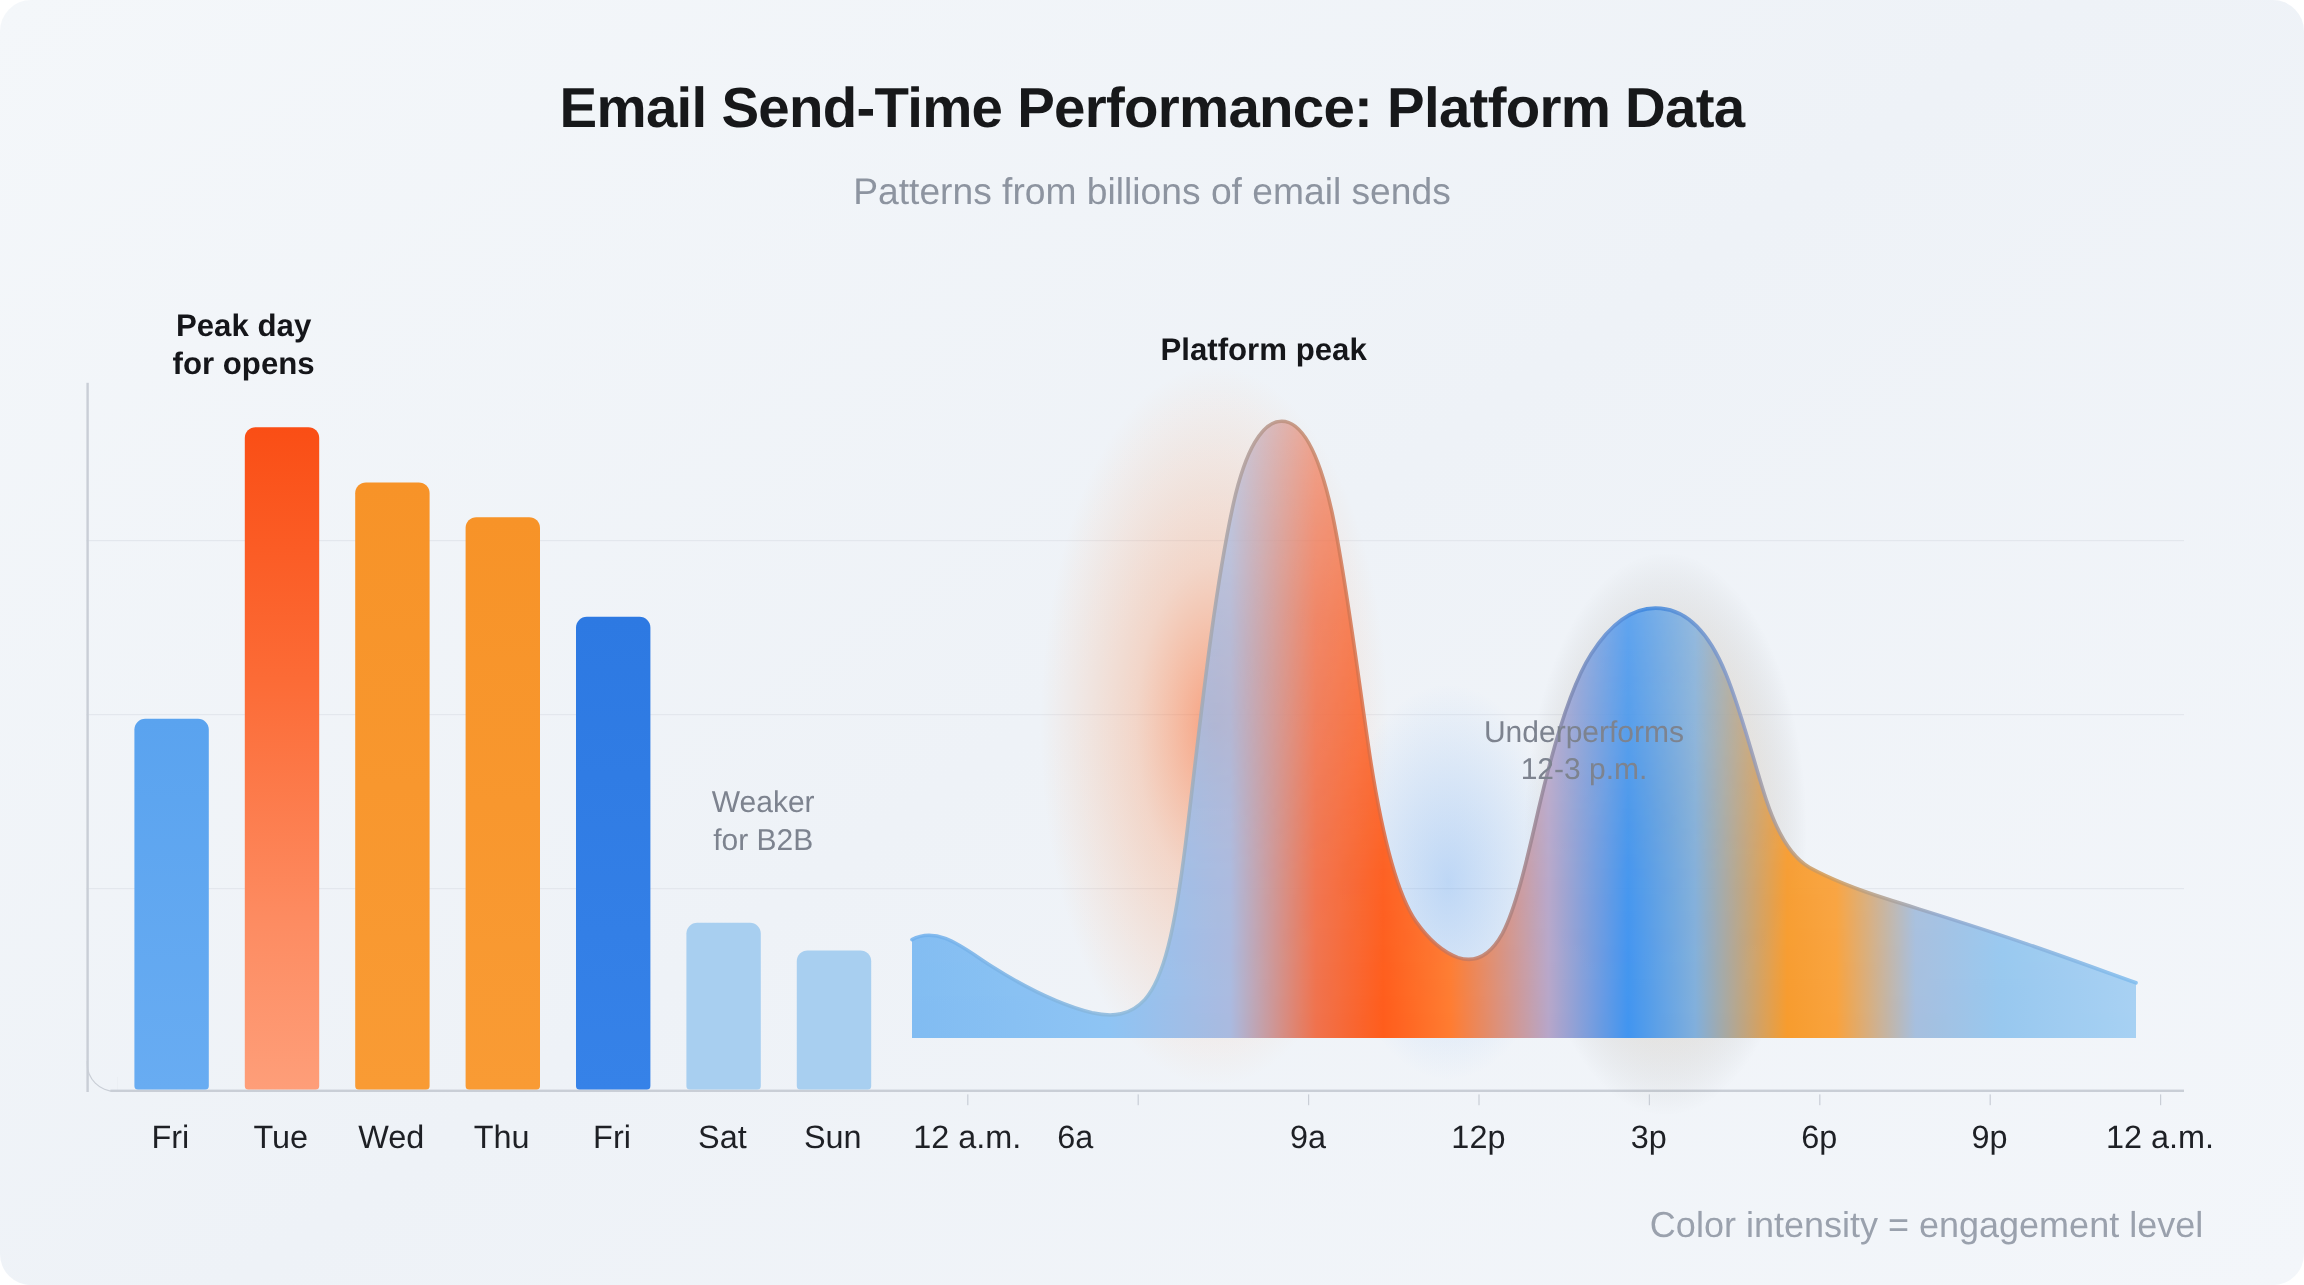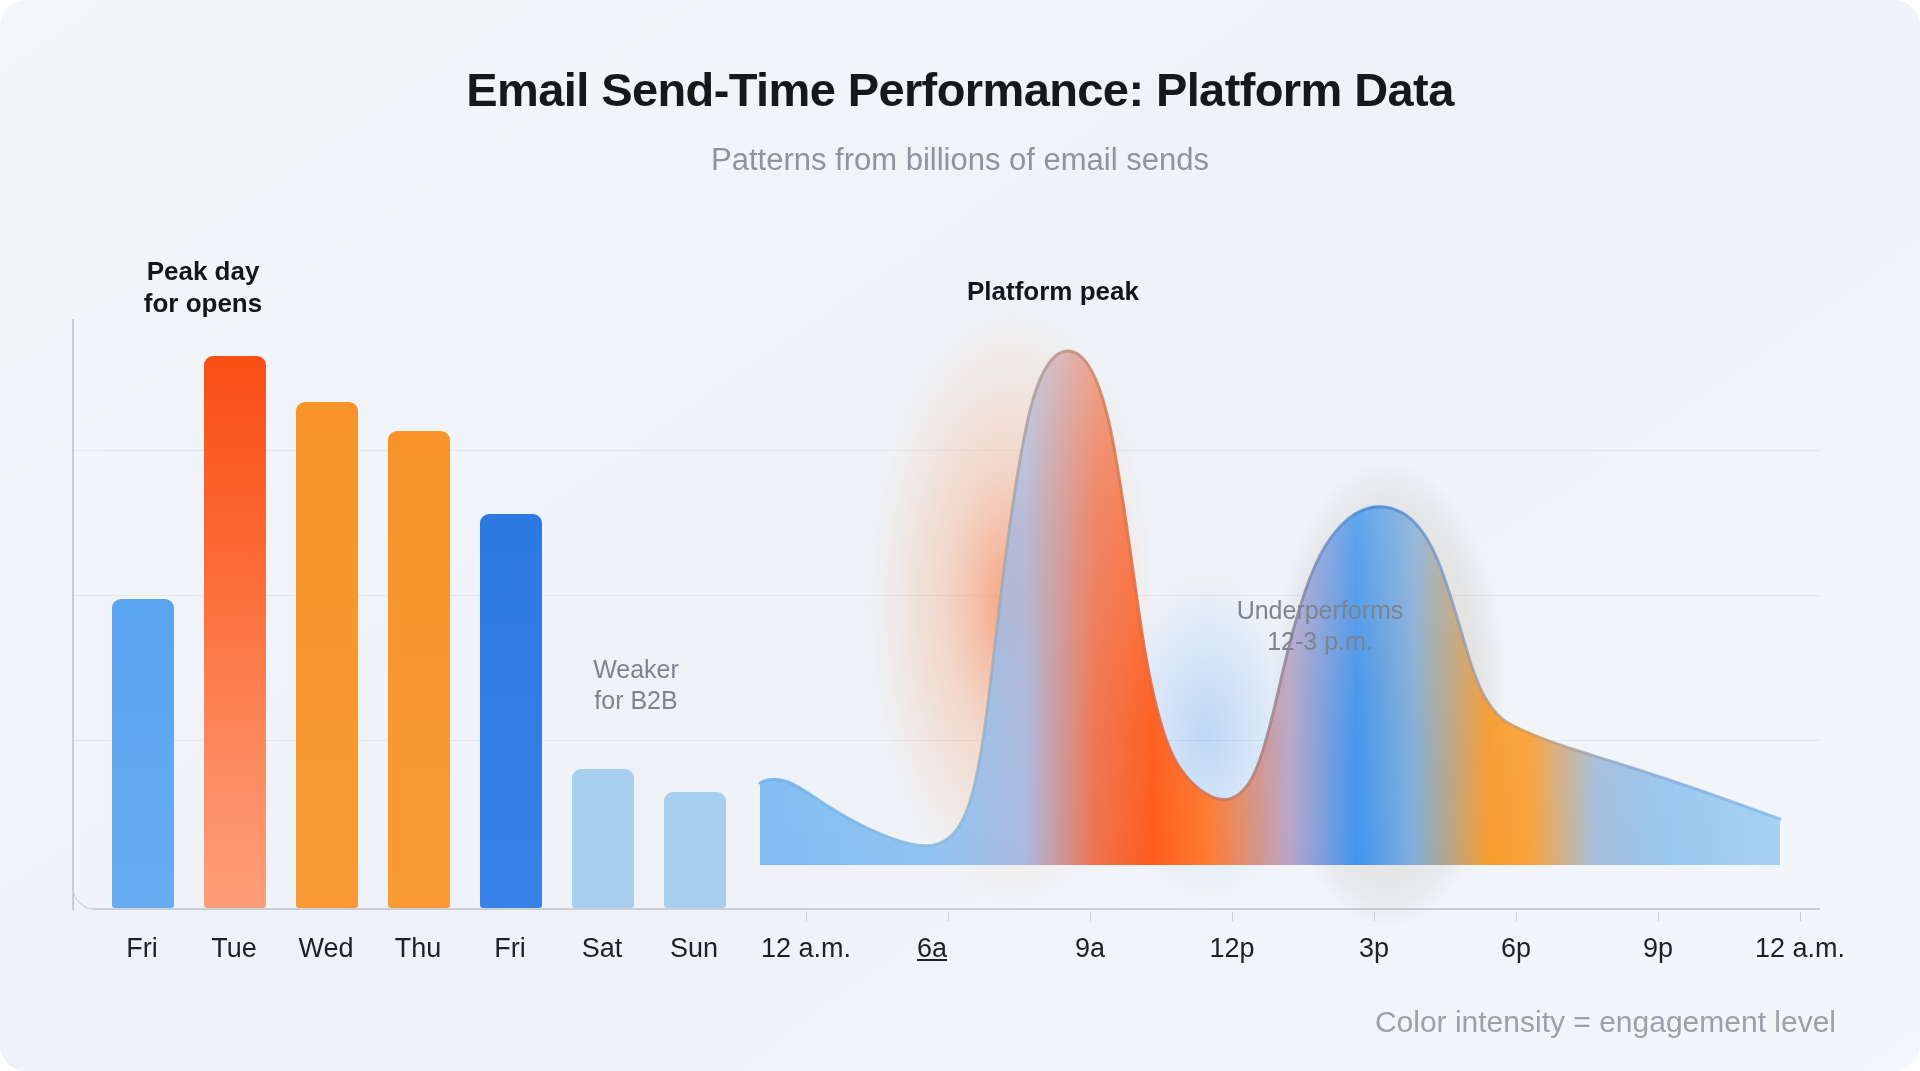--- a/index.html
+++ b/index.html
@@ -267,21 +267,21 @@
 
   <div class="tick" style="left:86px;  width:112px;">Fri</div>
   <div class="tick" style="left:178px; width:112px;">Tue</div>
   <div class="tick" style="left:270px; width:112px;">Wed</div>
   <div class="tick" style="left:362px; width:112px;">Thu</div>
   <div class="tick" style="left:454px; width:112px;">Fri</div>
   <div class="tick" style="left:546px; width:112px;">Sat</div>
   <div class="tick" style="left:638px; width:112px;">Sun</div>
 
   <div class="tick" style="left:726px;  width:160px;">12 a.m.</div>
-  <div class="tick" style="left:872px;  width:120px;text-decoration:underline;">6a</div>
+  <div class="tick" style="left:836px;  width:120px;">6a</div>
   <div class="tick" style="left:1030px; width:120px;">9a</div>
   <div class="tick" style="left:1172px; width:120px;">12p</div>
   <div class="tick" style="left:1314px; width:120px;">3p</div>
   <div class="tick" style="left:1456px; width:120px;">6p</div>
   <div class="tick" style="left:1598px; width:120px;">9p</div>
   <div class="tick" style="left:1720px; width:160px;">12 a.m.</div>
 
   <div id="footnote">Color intensity = engagement level</div>
 </div>
 

